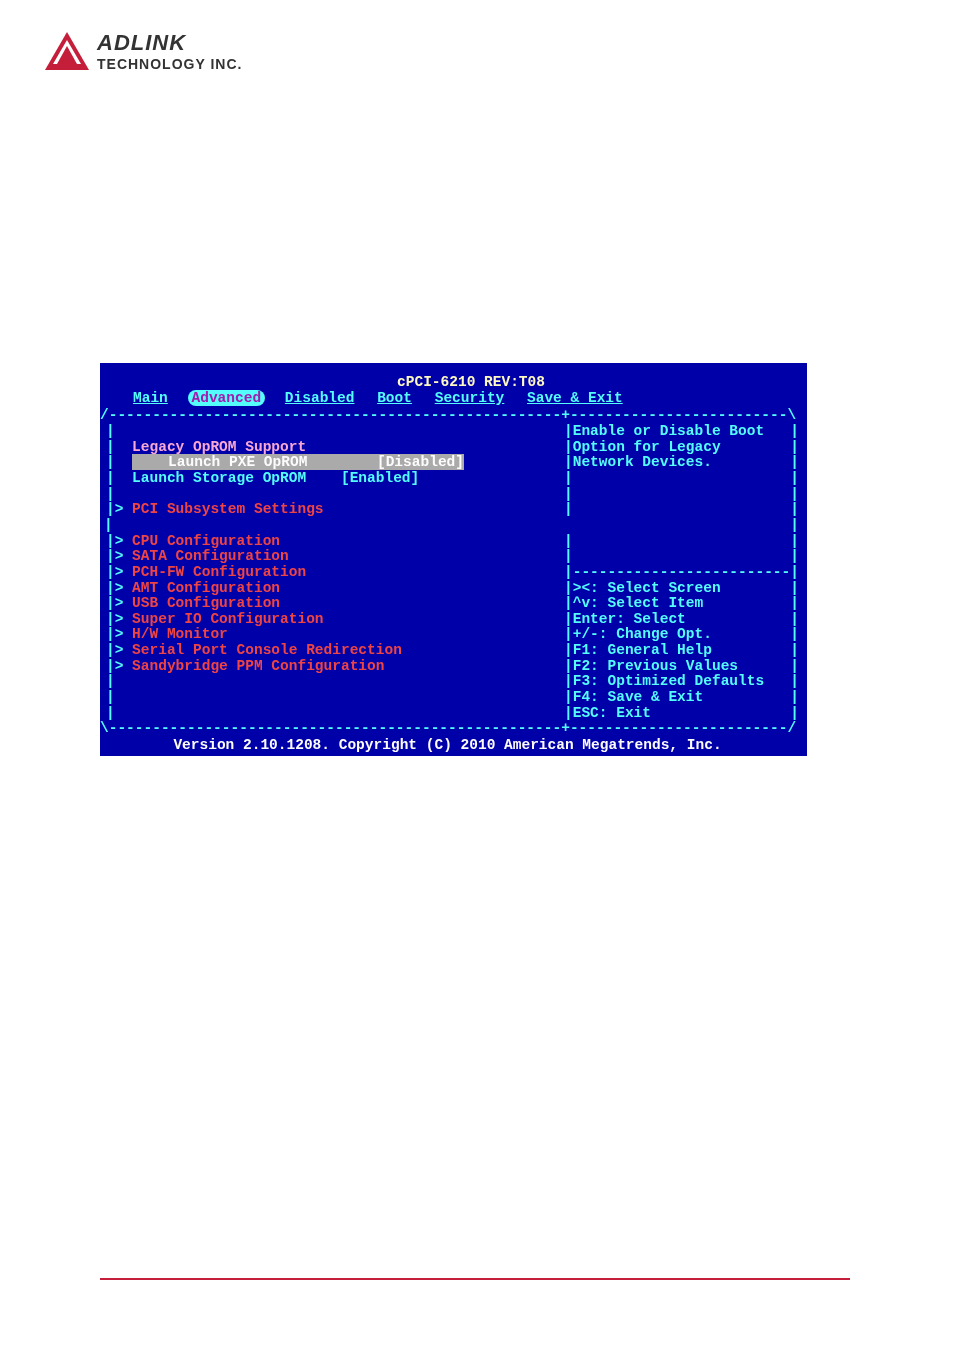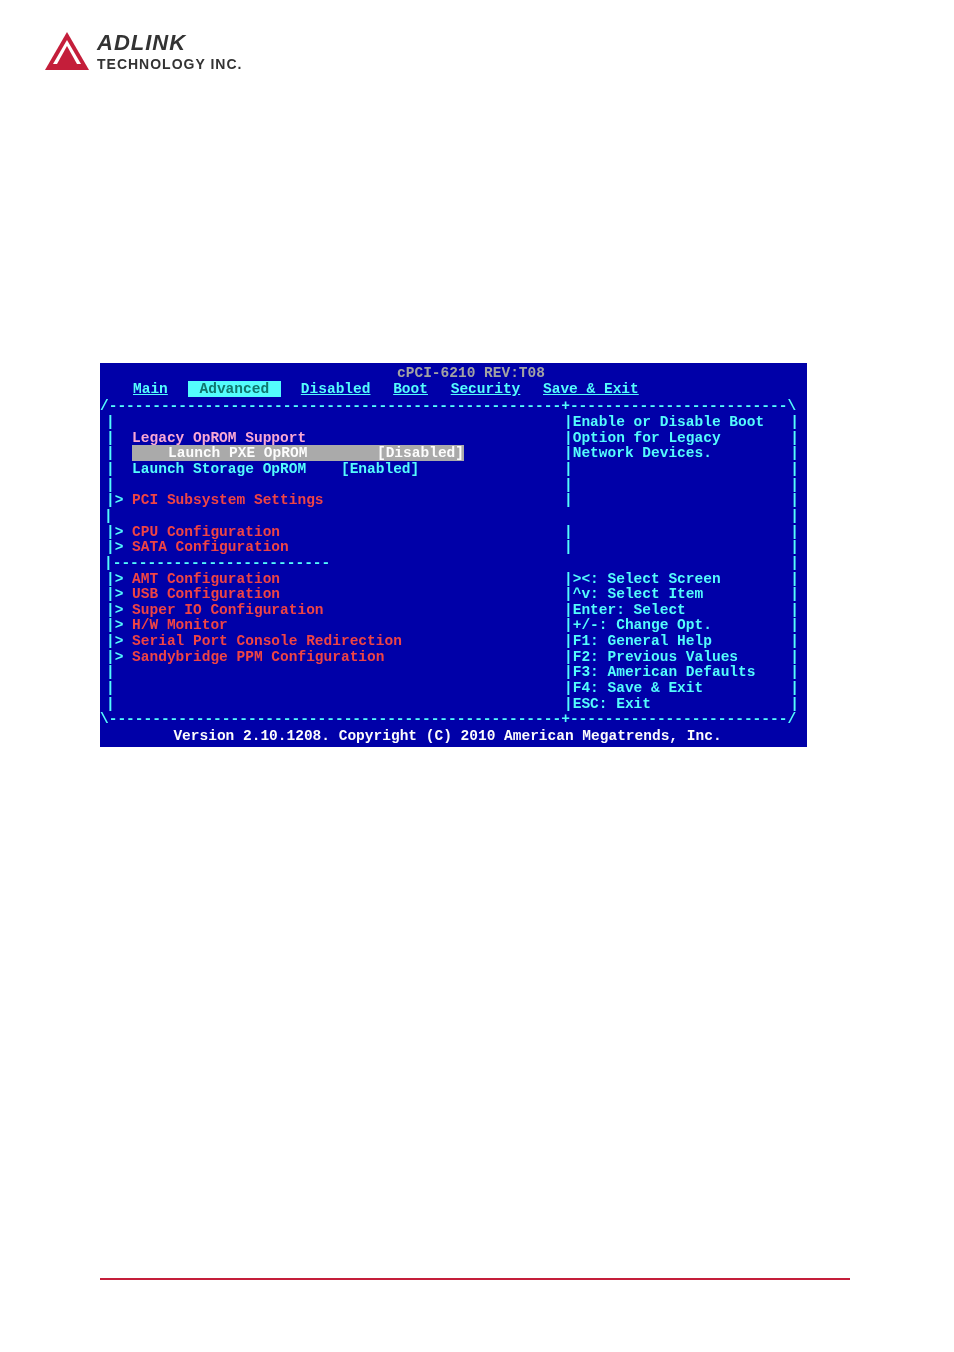--- a/index.html
+++ b/index.html
@@ -76,39 +76,40 @@
       left: 100px;
       width: 707px;
       background: #0000a8;
       font-family: 'Courier New', monospace;
       font-size: 14.5px;
       font-weight: bold;
       color: #54fcfc;
     }
     .bios-title {
       text-align: center;
-      padding-top: 2px;
-      color: #a3a3a3;
+      padding-top: 11px;
+      color: #fef9c3;
       margin-left: 35px;
     }
     .bios-tabs {
       padding: 0 10px 2px 30px;
     }
     .bios-tabs span {
       margin-right: 8px;
     }
     .tab-main {
       text-decoration: underline;
       padding: 0 3px;
       margin-top: 44px;
     }
     .tab-active {
       background: #54fcfc;
-      color: #0f766e;
-      padding: 0 12px;
+      color: #a21caf;
+      padding: 0 4px;
+      border-radius: 8px;
     }
     .border-line {
       color: #54fcfc;
       line-height: 1.1;
       white-space: pre;
       font-size: 14.5px;
     }
     .selected-row {
       background: #aaaaaa;
       color: #fcfcfc;
@@ -224,20 +225,21 @@
     <div class="body-left"><span class="pipe">|</span>&gt; <span class="menu-item">CPU Configuration</span></div>
     <div class="body-right"><span class="pipe">|</span></div>
     <span class="pipe" style="position:absolute;right:8px;">|</span>
   </div>
   <div class="body-row">
     <div class="body-left"><span class="pipe">|</span>&gt; <span class="menu-item">SATA Configuration</span></div>
     <div class="body-right"><span class="pipe">|</span></div>
     <span class="pipe" style="position:absolute;right:8px;">|</span>
   </div>
   <div class="body-row">
+    <div class="body-left"><span class="pipe">|</span>&gt; <span class="menu-item">PCH-FW Configuration</span></div>
     <div class="body-right"><span class="pipe">|</span><span class="sep-right">-------------------------</span></div>
     <span class="pipe" style="position:absolute;right:8px;">|</span>
   </div>
   <div class="body-row">
     <div class="body-left"><span class="pipe">|</span>&gt; <span class="menu-item">AMT Configuration</span></div>
     <div class="body-right"><span class="pipe">|</span><span class="help-text">&gt;&lt;: Select Screen</span></div>
     <span class="pipe" style="position:absolute;right:8px;">|</span>
   </div>
   <div class="body-row">
     <div class="body-left"><span class="pipe">|</span>&gt; <span class="menu-item">USB Configuration</span></div>
@@ -259,21 +261,21 @@
     <div class="body-right"><span class="pipe">|</span><span class="help-text">F1: General Help</span></div>
     <span class="pipe" style="position:absolute;right:8px;">|</span>
   </div>
   <div class="body-row">
     <div class="body-left"><span class="pipe">|</span>&gt; <span class="menu-item">Sandybridge PPM Configuration</span></div>
     <div class="body-right"><span class="pipe">|</span><span class="help-text">F2: Previous Values</span></div>
     <span class="pipe" style="position:absolute;right:8px;">|</span>
   </div>
   <div class="body-row">
     <div class="body-left"><span class="pipe">|</span></div>
-    <div class="body-right"><span class="pipe">|</span><span class="help-text">F3: American Defaults</span></div>
+    <div class="body-right"><span class="pipe">|</span><span class="help-text">F3: Optimized Defaults</span></div>
     <span class="pipe" style="position:absolute;right:8px;">|</span>
   </div>
   <div class="body-row">
     <div class="body-left"><span class="pipe">|</span></div>
     <div class="body-right"><span class="pipe">|</span><span class="help-text">F4: Save &amp; Exit</span></div>
     <span class="pipe" style="position:absolute;right:8px;">|</span>
   </div>
   <div class="body-row">
     <div class="body-left"><span class="pipe">|</span></div>
     <div class="body-right"><span class="pipe">|</span><span class="help-text">ESC: Exit</span></div>

